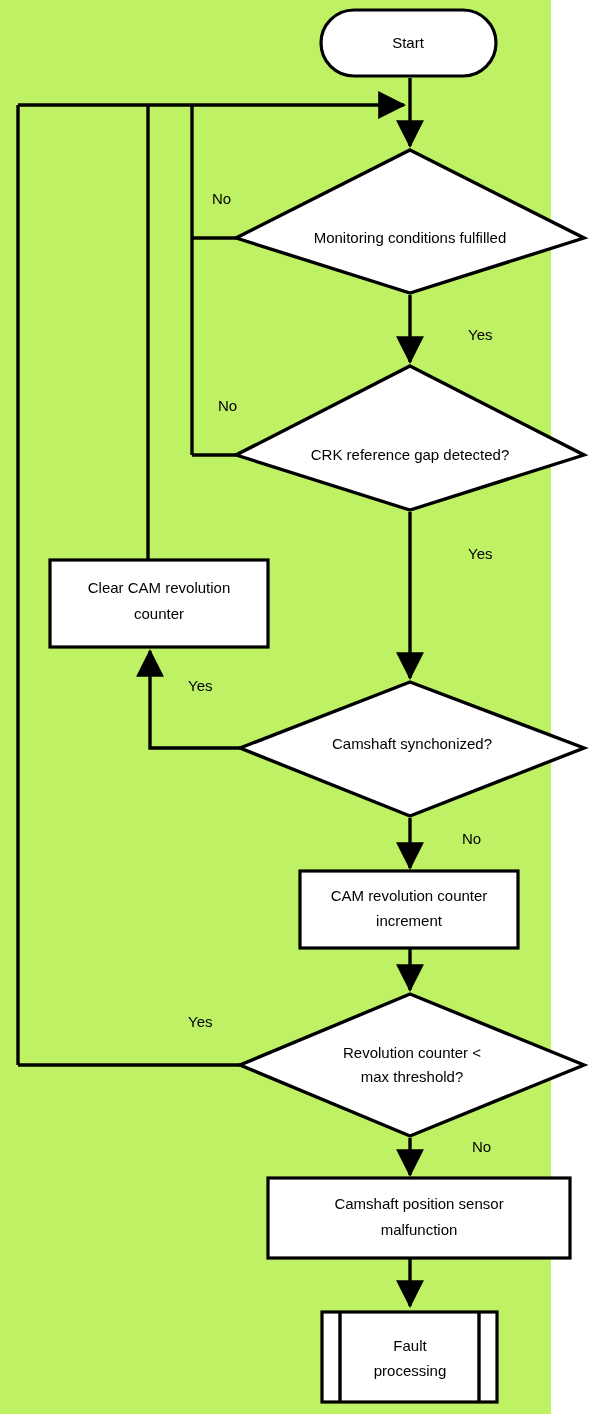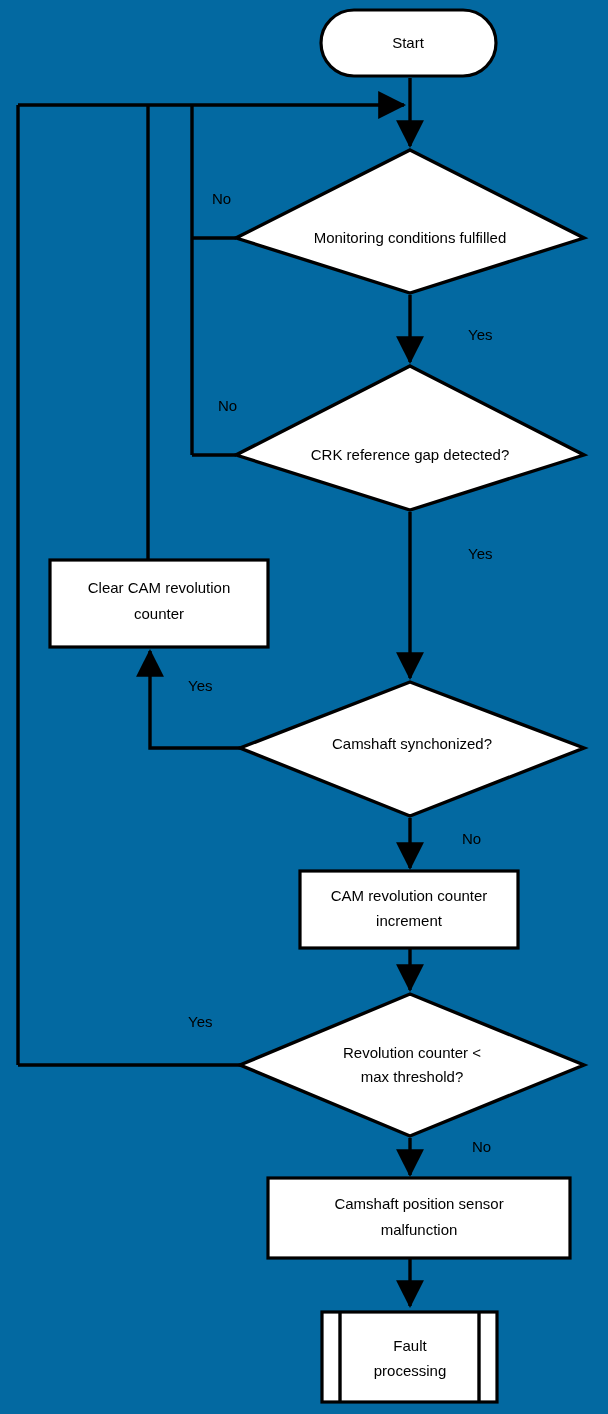--- a/index.html
+++ b/index.html
@@ -9,23 +9,23 @@
     background: #ffffff;
   }
   body {
     width: 608px;
     height: 1414px;
     font-family: "Liberation Sans", sans-serif;
     overflow: hidden;
   }
   #flowchart-root {
     position: relative;
-    width: 608px;
+    width: 551px;
     height: 1414px;
-    background: #0369a1;
+    background: #bef264;
   }
   svg#flow-svg {
     display: block;
     width: 608px;
     height: 1414px;
   }
   .shape-outline {
     fill: #ffffff;
     stroke: #000000;
     stroke-width: 3.2;

